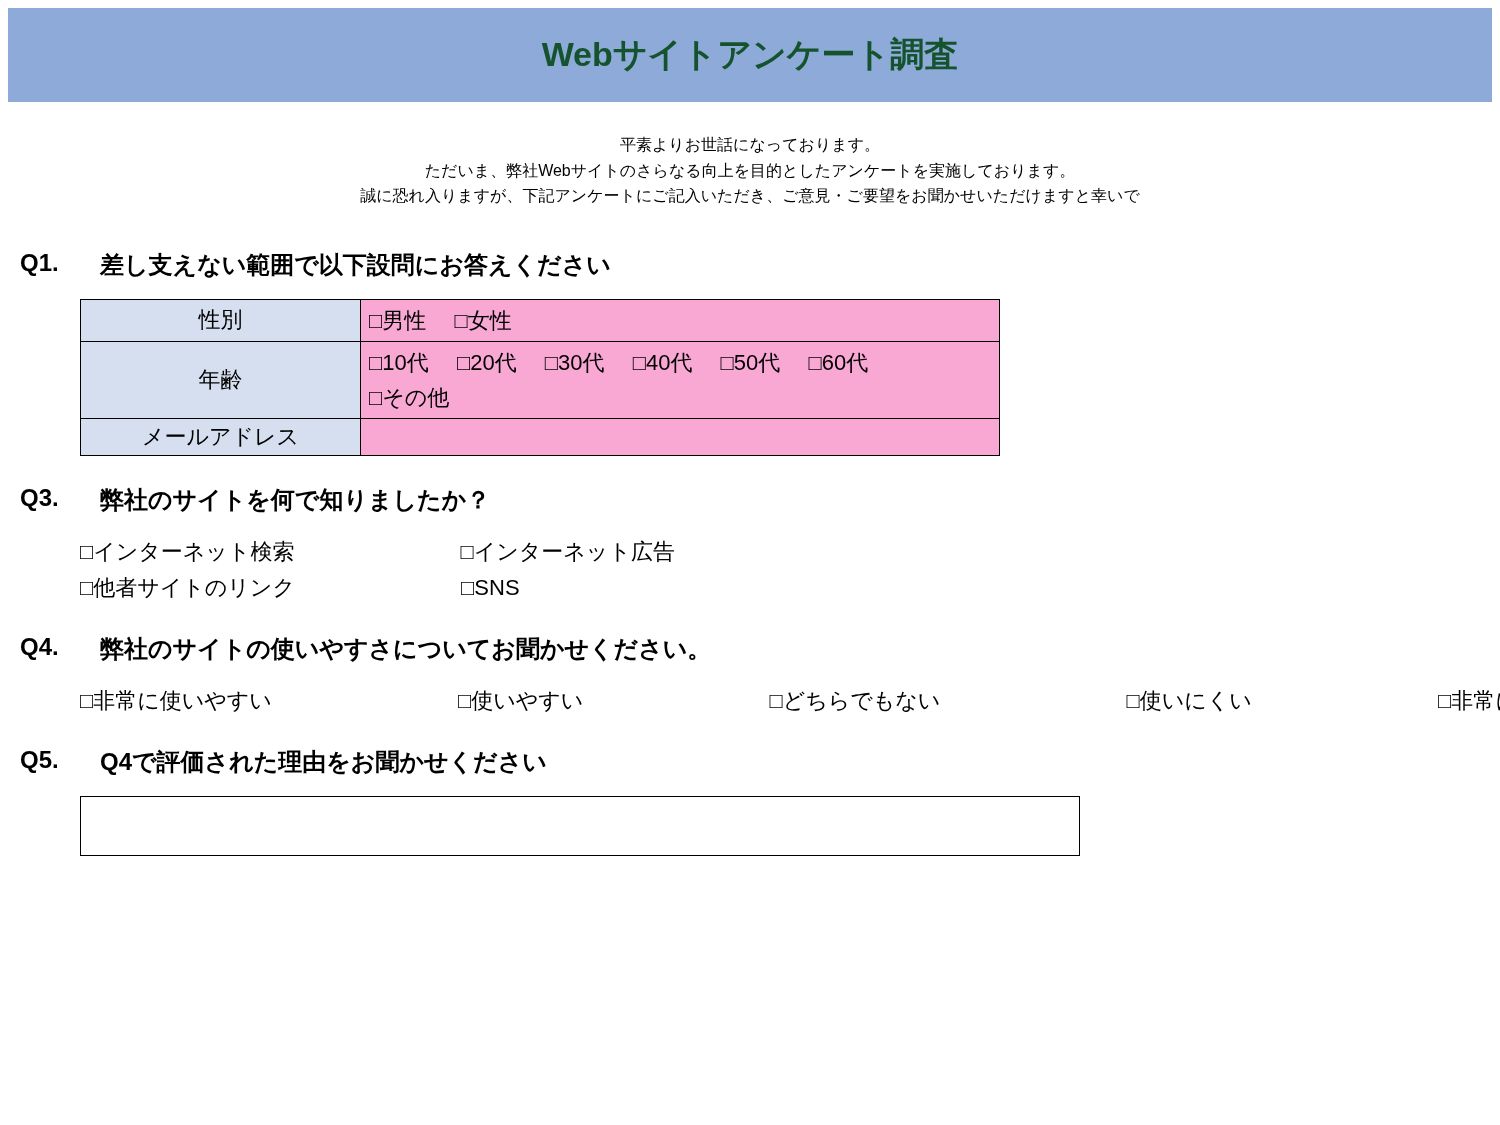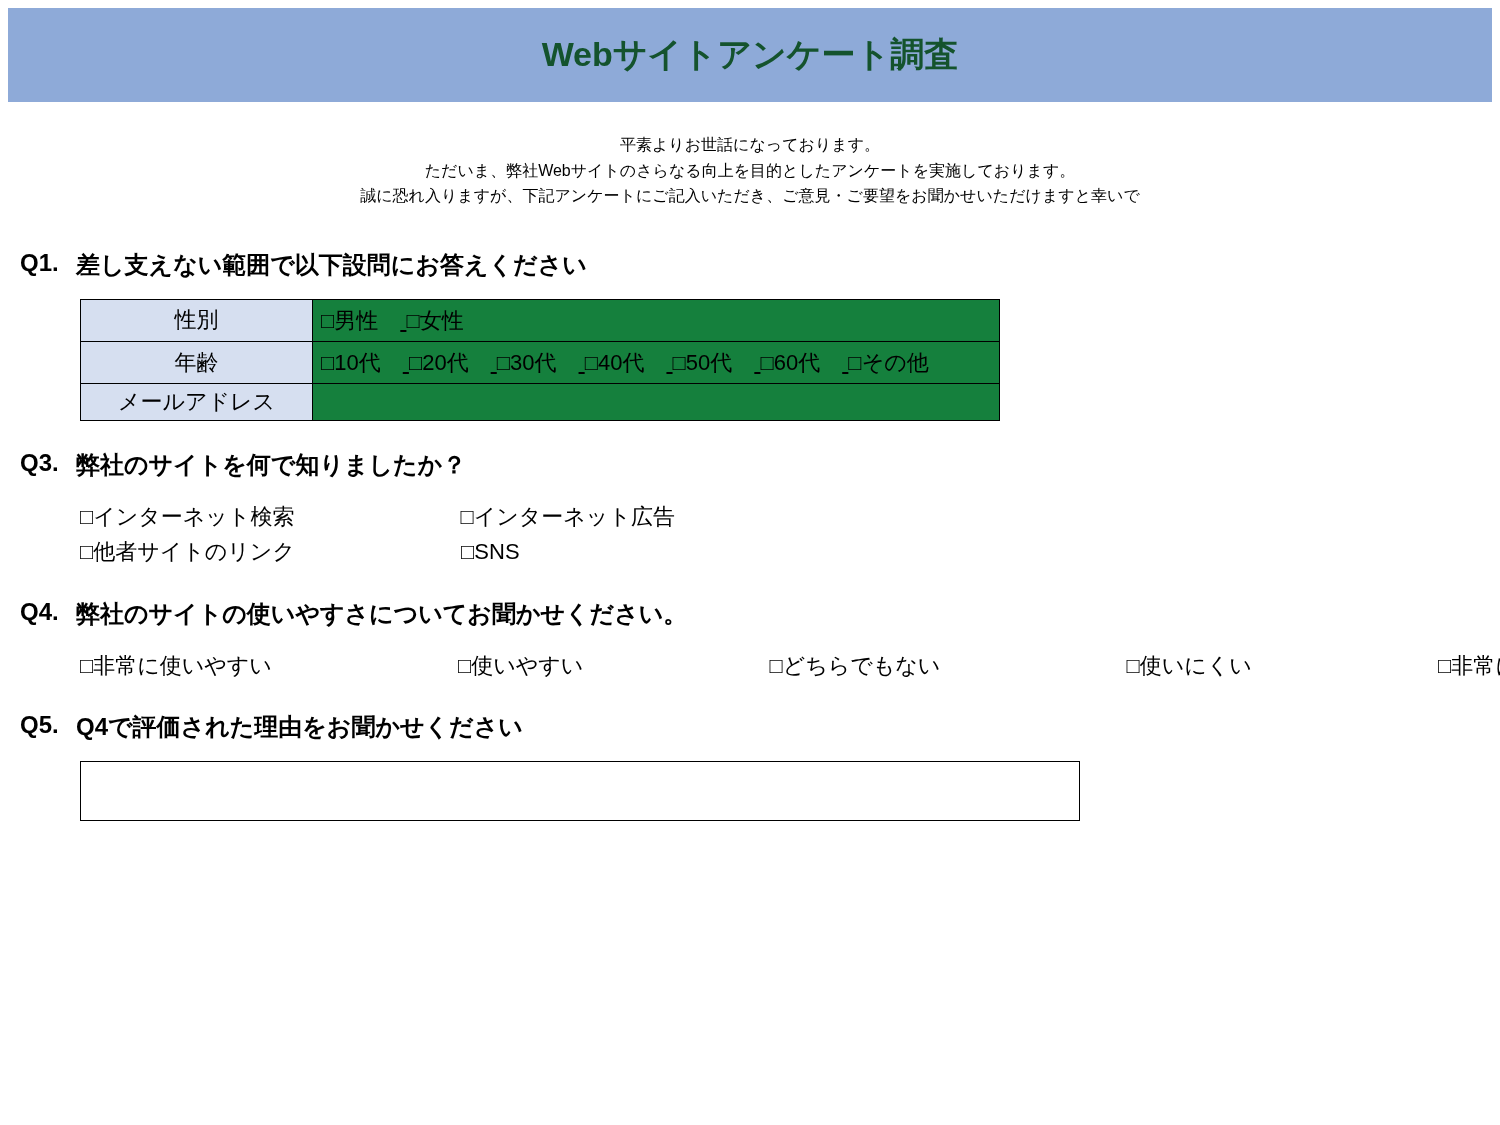--- a/index.html
+++ b/index.html
@@ -33,56 +33,56 @@
     }
     .content {
       margin: 0 20px;
     }
     .question {
       margin-bottom: 28px;
     }
     .q-row {
       display: flex;
       align-items: flex-start;
-      gap: 8px;
+      gap: 20px;
     }
     .q-number {
       font-size: 24px;
       font-weight: bold;
       flex: 0 0 48px;
     }
     .q-text {
       font-size: 24px;
       font-weight: bold;
       flex: 1;
+      margin-left: 12px;
     }
     .q-body {
       margin-left: 60px;
       margin-top: 18px;
     }
     .tbl {
       border-collapse: collapse;
       margin-left: 60px;
       margin-top: 18px;
       width: 920px;
     }
     .tbl th, .tbl td {
       border: 1.5px solid #000;
       font-size: 22px;
       padding: 3px 8px;
     }
     .tbl th {
       background: #d6dff0;
       font-weight: normal;
-      width: 232px;
+      width: 280px;
       text-align: center;
     }
     .tbl td {
-      background: #15803d;
-      text-decoration: underline;
+      background: #f9a8d4;
     }
     .opts {
       font-size: 22px;
       line-height: 1.6;
     }
     .opt {
       display: inline-block;
       white-space: nowrap;
     }
     .gap-s .opt { margin-right: 22px; }

